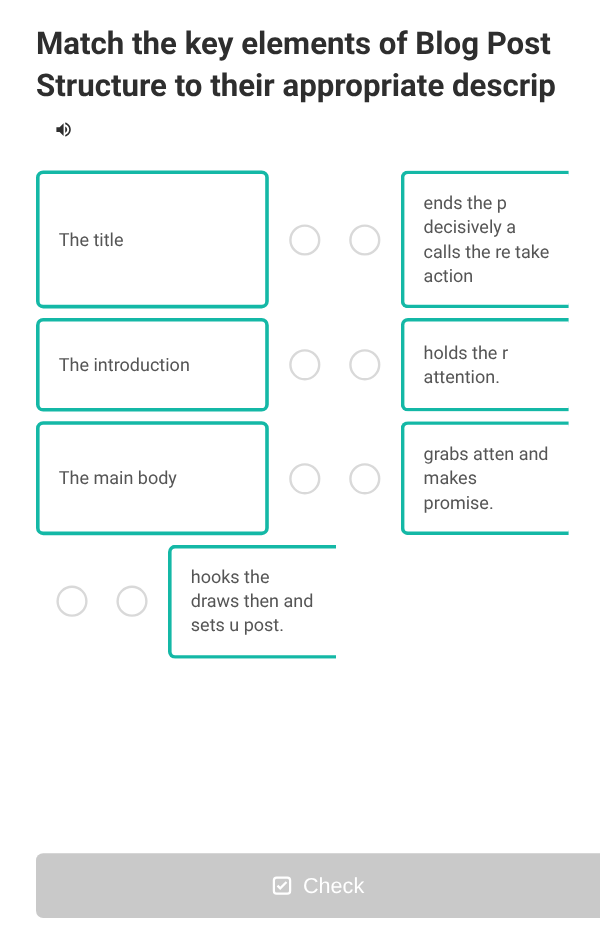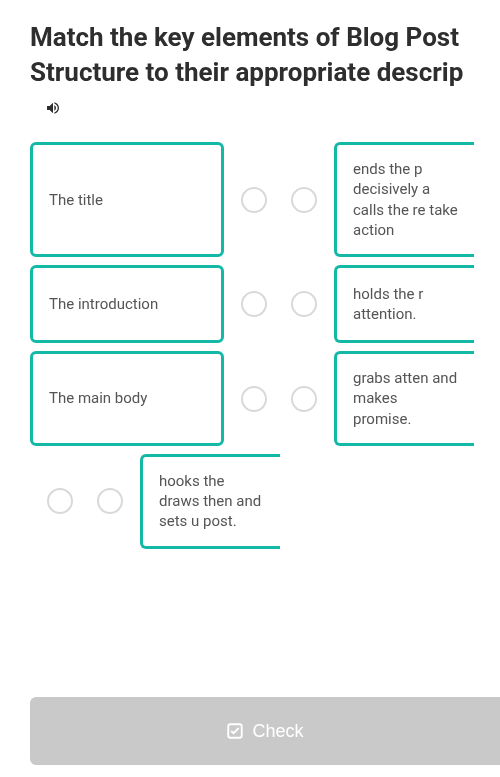--- a/index.html
+++ b/index.html
@@ -77,21 +77,21 @@
       border: 2px solid #d9d9d9;
       border-radius: 50%;
       background: #fff;
     }
     .check-button {
       position: absolute;
       bottom: 12px;
       left: 30px;
       right: 0;
       width: calc(100% - 30px);
-      height: 68px;
+      height: 54px;
       background: #c9c9c9;
       color: #ffffff;
       border: none;
       border-top-left-radius: 6px;
       border-bottom-left-radius: 6px;
       font-size: 18px;
       font-weight: 400;
       display: flex;
       align-items: center;
       justify-content: center;

